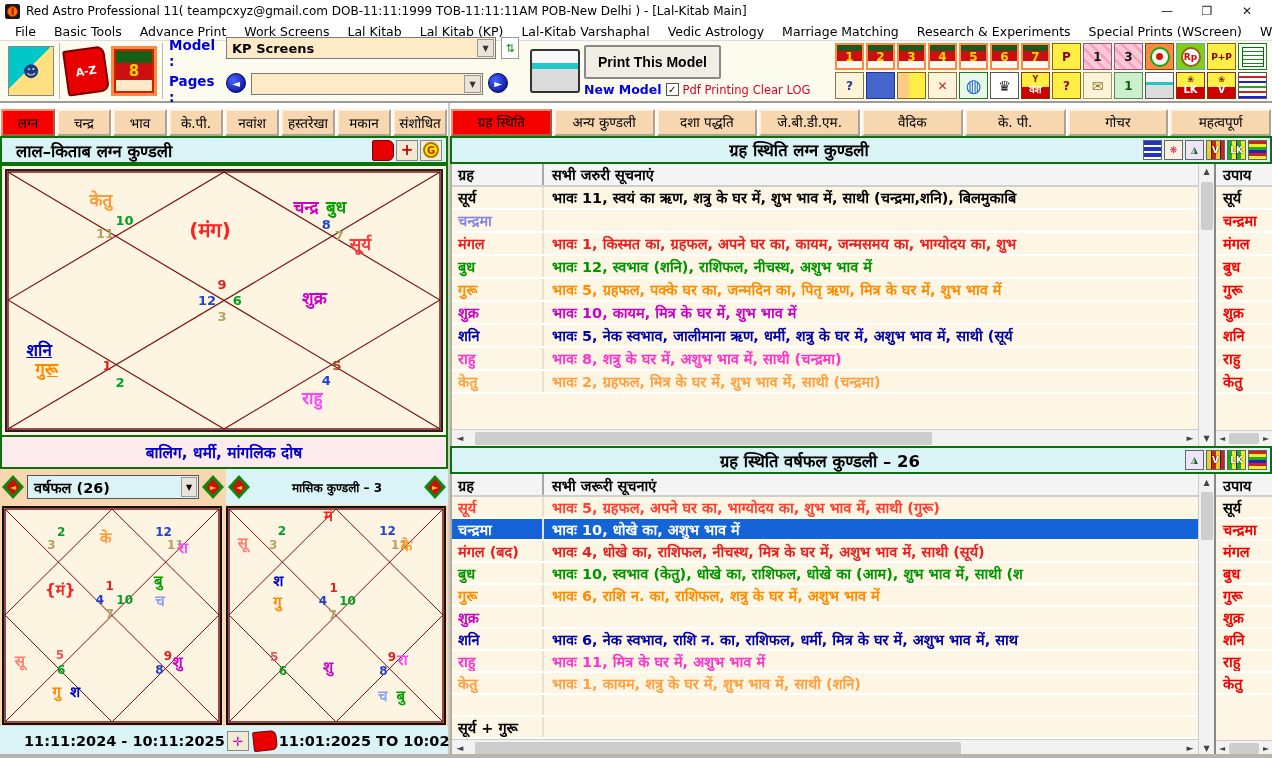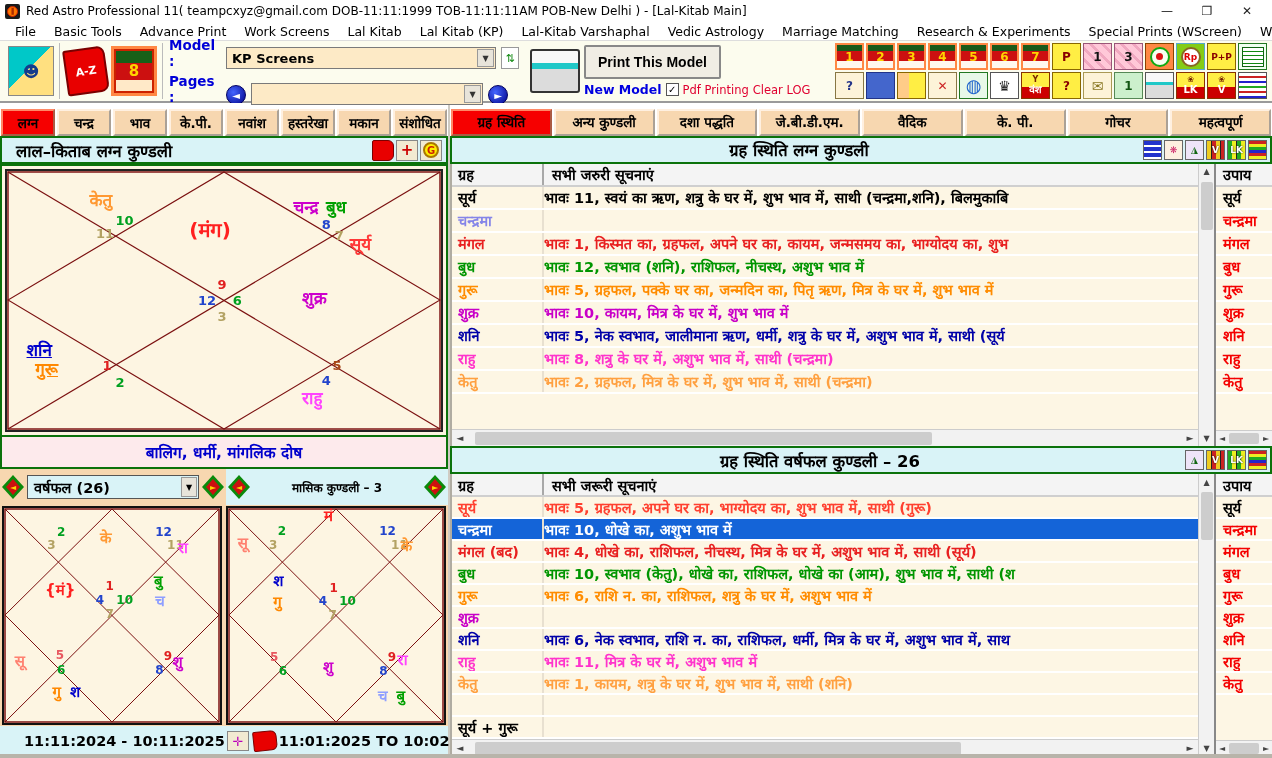--- a/index.html
+++ b/index.html
@@ -20,21 +20,21 @@
   
   .toolbar { height:62px; background:#fcfcee; border-bottom:2px solid #9a9a9a; display:flex; align-items:center; padding:1px 3px; }
   .tbl-group { display:flex; align-items:center; gap:4px; padding:0 5px; height:58px; }
   .sep { width:1px; height:56px; background:#bbb; }
   .big-icon { width:46px; height:50px; border:1px solid #888; background:#fff; display:flex; align-items:center; justify-content:center; font-weight:bold; position:relative; overflow:hidden;}
   .people-icon { background:linear-gradient(135deg,#00c8c8 45%, #ffe080 45%); color:#143c8c; font-size:16px;}
   .book-icon-big { background:#e80000; color:#fff; font-size:11px; border-radius:3px 8px 8px 3px; border:2px solid #7a0000; transform:rotate(-8deg); width:42px; height:46px;}
   .cal-icon { background:#cc2200; border:3px solid #ff8844; }
   .cal-icon .inner { position:absolute; inset:2px; background:linear-gradient(#186018 30%, #cc1010 30% 72%, #ffe9c8 72%); display:flex; align-items:center; justify-content:center; color:#ffd400; font-size:15px; }
   .model-pages { display:flex; flex-direction:column; gap:4px; padding:2px 6px; }
-  .mp-row { display:flex; align-items:flex-end; gap:5px; }
+  .mp-row { display:flex; align-items:flex-start; gap:5px; }
   .mp-label { color:#0000d8; font-weight:bold; font-size:13.5px; width:52px; }
   .dropdown { width:270px; height:22px; background:#fdeac6; border:1px solid #7a7a7a; display:flex; align-items:center; font-size:13px; font-weight:bold; padding-left:5px; position:relative; }
   .dropdown .arrow-box { position:absolute; right:1px; top:1px; bottom:1px; width:17px; background:#e8e4da; border:1px solid #999; display:flex; align-items:center; justify-content:center; font-size:8px; color:#333; }
   .round-btn { width:20px; height:20px; border-radius:50%; background:radial-gradient(circle at 35% 35%, #4466ff, #000088); color:#fff; display:flex; align-items:center; justify-content:center; font-size:10px; border:1px solid #000060;}
   .refresh-ic { width:18px; height:22px; border:1px solid #999; background:#fff; color:#108810; font-size:11px; display:flex; align-items:center; justify-content:center; }
   .printer-big { width:50px; height:44px; background:linear-gradient(#f8f8f8 30%, #20c8c8 30% 45%, #dcdcdc 45%); border:2px solid #333; border-radius:3px; position:relative;}
   .print-btn { height:34px; background:#f0ede4; border:2px solid #888; border-radius:2px; font-weight:bold; font-size:14px; padding:0 12px; color:#000; }
   .nm-col { display:flex; flex-direction:column; align-items:flex-start; gap:3px; }
   .new-model { color:#0000e0; font-weight:bold; font-size:12.5px; }
   .pdf-row { display:flex; align-items:center; gap:4px; font-size:11.5px; color:#e00030; }
@@ -59,21 +59,21 @@
   .lk-ic .t { color:#772200; font-size:8px; line-height:8px;}
   .lk-ic .b { color:#fff; font-size:10px; line-height:11px; font-weight:bold;}
   .stripe-ic { background:repeating-linear-gradient(#fff 0 3px, #cc2222 3px 5px, #fff 5px 8px, #2222cc 8px 10px, #fff 10px 13px, #22aa22 13px 15px); border:1px solid #555;}
 
   
   .content { display:flex; height:653px; background:#d8d4cc; }
   .left-panel { width:450px; background:#fff; display:flex; flex-direction:column; border-right:2px solid #cfcbc3;}
   .right-panel { flex:1; background:#fff; display:flex; flex-direction:column; }
 
   .tabs { height:33px; display:flex; align-items:flex-end; gap:2px; padding:3px 1px 0; background:#fff; }
-  .tab { flex:1; height:27px; background:#f7d7b0; border:2px outset #fff0e0; display:flex; align-items:center; justify-content:center; font-weight:bold; font-size:13.5px; white-space:nowrap; overflow:hidden; color:#000;}
+  .tab { flex:1; height:27px; background:#f7d7b0; border:2px outset #fff0e0; display:flex; align-items:center; justify-content:center; font-weight:normal; font-size:13.5px; white-space:nowrap; overflow:hidden; color:#000;}
   .tab.active { background:#f60000; border:2px outset #ff8866; }
 
   .lk-header { height:28px; background:#d9f3f7; border:2px solid #0b720b; display:flex; align-items:center; font-size:16.5px; font-weight:bold; padding:0 4px 0 14px; gap:3px; }
   .hdr-icons { margin-left:auto; display:flex; gap:2px; }
   .hicon { width:22px; height:21px; border:1px solid #888; display:flex; align-items:center; justify-content:center; font-size:11px; font-weight:bold; }
   .hicon.book { background:#e80000; color:#fff; border-radius:2px 6px 6px 2px; border:1px solid #7a0000; font-size:8px;}
   .hicon.plus { background:#f2ead2; color:#cc0000; font-size:15px;}
   .hicon.gg { background:#f2ead2; }
   .hicon.gg .cir { width:16px; height:16px; border-radius:50%; background:#ffee00; border:2px solid #aa7700; color:#cc2200; font-size:10px; display:flex; align-items:center; justify-content:center; font-weight:bold;}
 
@@ -134,21 +134,21 @@
   .mini-hs { margin-top:auto; height:16px; background:#f2f2f2; display:flex; align-items:center; border-top:1px solid #ccc;}
   .mini-hs .a { font-size:8px; color:#444; width:12px; text-align:center;}
   .mini-hs .t { flex:1; height:11px; background:#cdcdcd; margin:0 1px; border-radius:2px;}
 
   .gt-head { display:flex; height:23px; background:#f4f4f4; font-weight:bold; font-size:14.5px; border-bottom:2px solid #cfcfcf; align-items:center;}
   .gcolh { width:92px; padding-left:6px; border-right:2px solid #a8a8a8; height:100%; display:flex; align-items:center;}
   .icolh { flex:1; padding-left:8px; }
   .grow { display:flex; height:23px; border-bottom:2px solid #ffffff; font-weight:bold; font-size:14.5px; align-items:center; background:#fdf6e4;}
   .grow.h22 { height:22px; }
   .grow .g { width:92px; padding-left:6px; border-right:2px solid #e8e0d0; height:100%; display:flex; align-items:center; white-space:nowrap; overflow:hidden;}
-  .grow .i { flex:1; white-space:nowrap; overflow:hidden; }
+  .grow .i { flex:1; padding-left:8px; white-space:nowrap; overflow:hidden; }
   .grow.sel { background:#1464d8; }
   .grow.sel .g, .grow.sel .i { color:#ffffff !important; }
   .gfill { flex:1; background:#fdf6e4; }
   .hscroll { height:17px; background:#f2f2f2; display:flex; align-items:center; border-top:1px solid #ccc; }
   .hscroll .a { width:16px; text-align:center; font-size:9px; color:#444; }
   .hscroll .track { flex:1; height:17px; position:relative; }
   .hscroll .thumb { position:absolute; top:2px; height:13px; background:#cdcdcd; border-radius:2px; }
 
   
   .c-red{color:#e02020} .c-blue{color:#2244cc} .c-green{color:#00a020}

